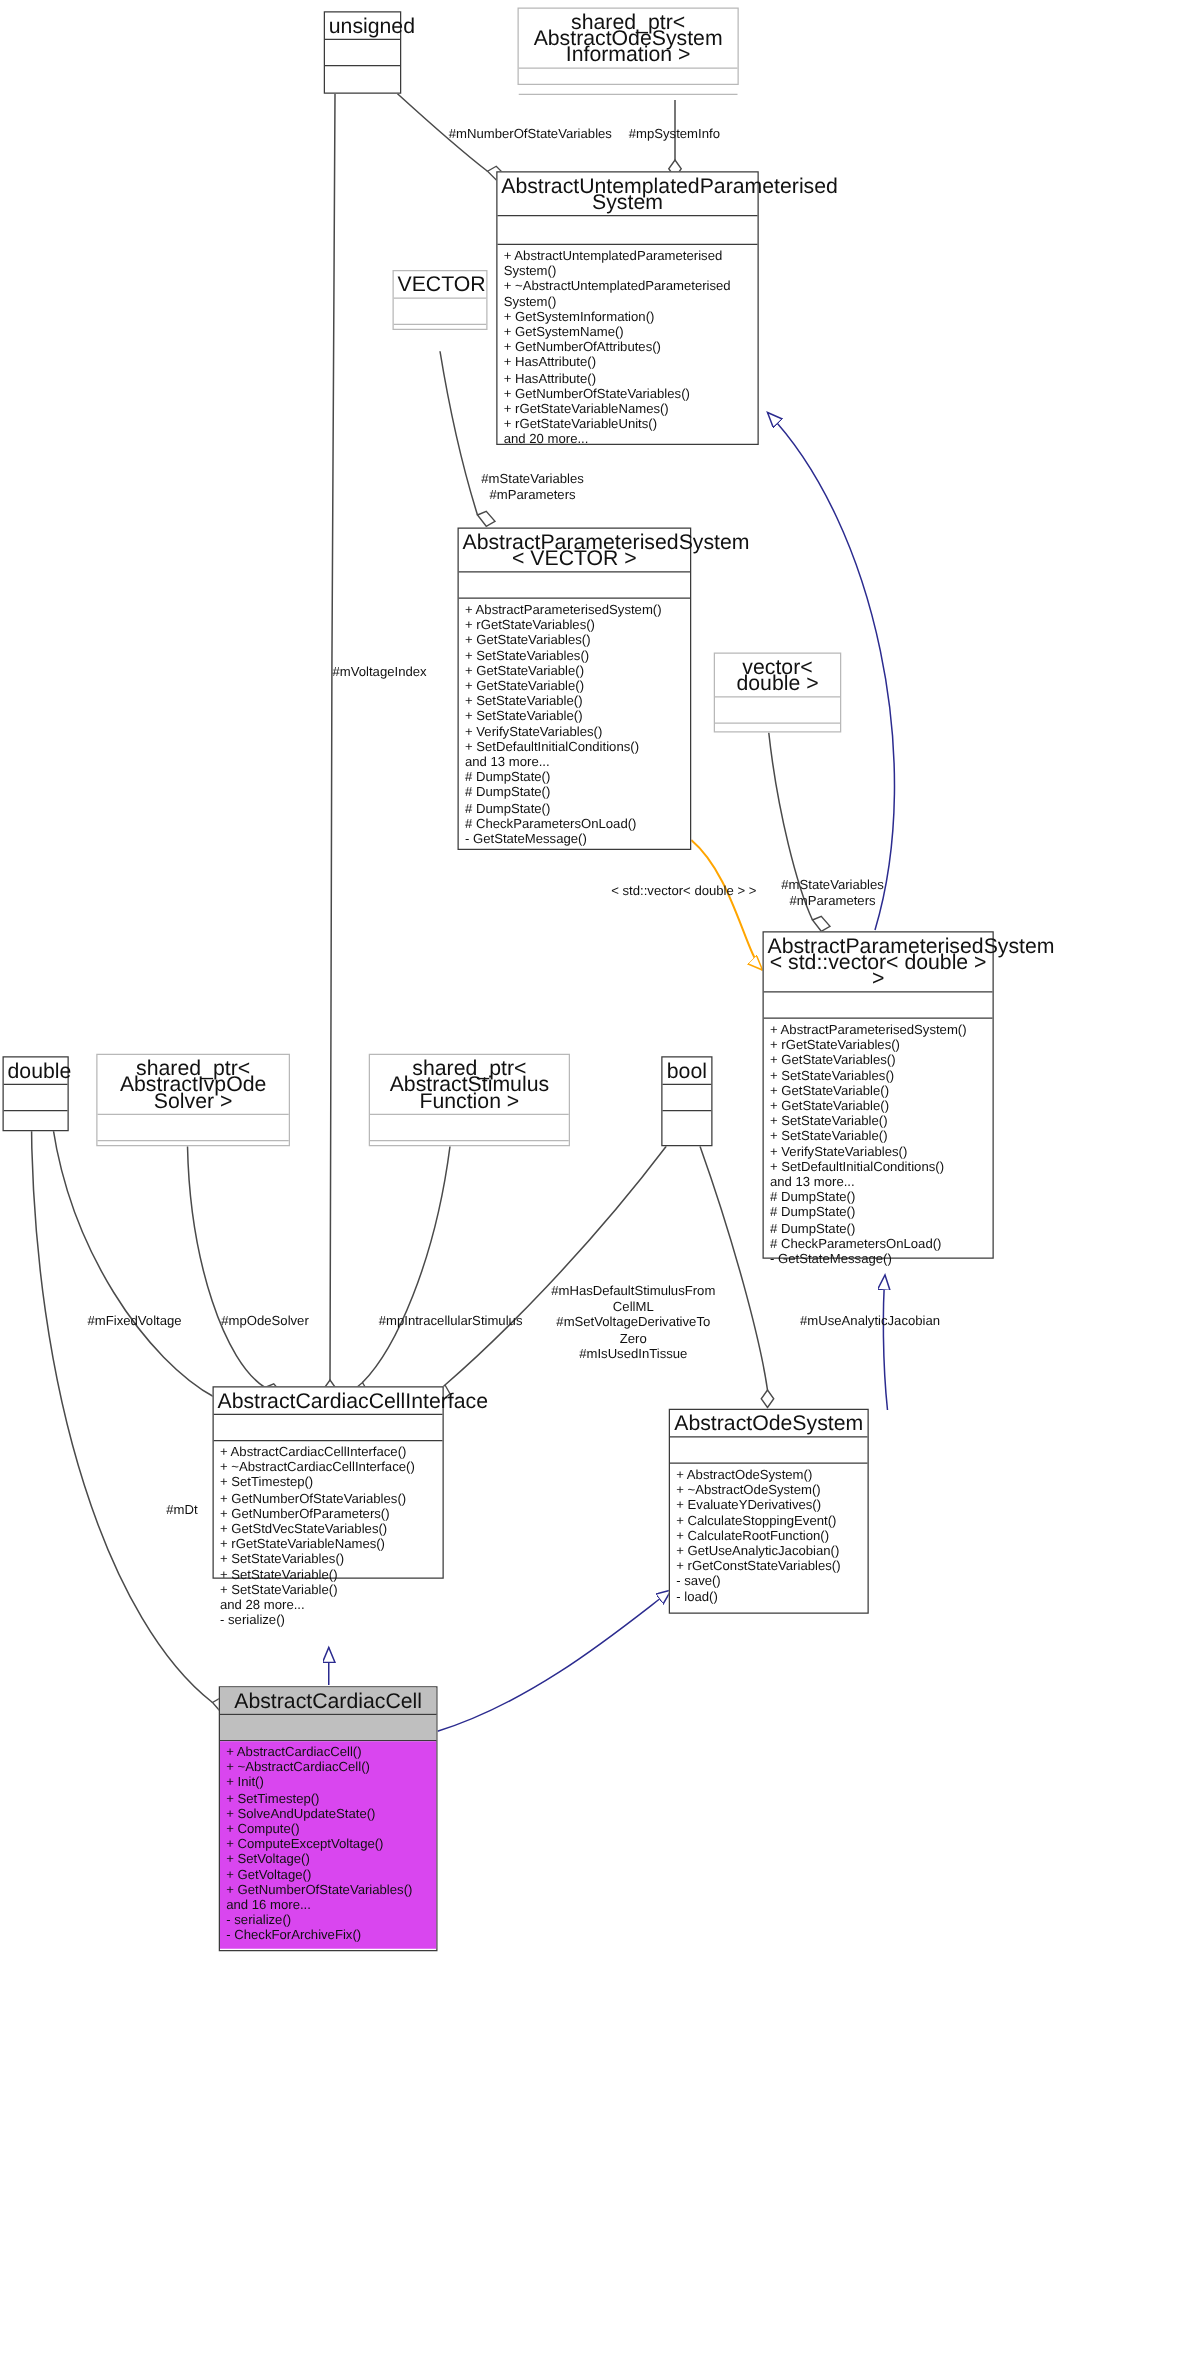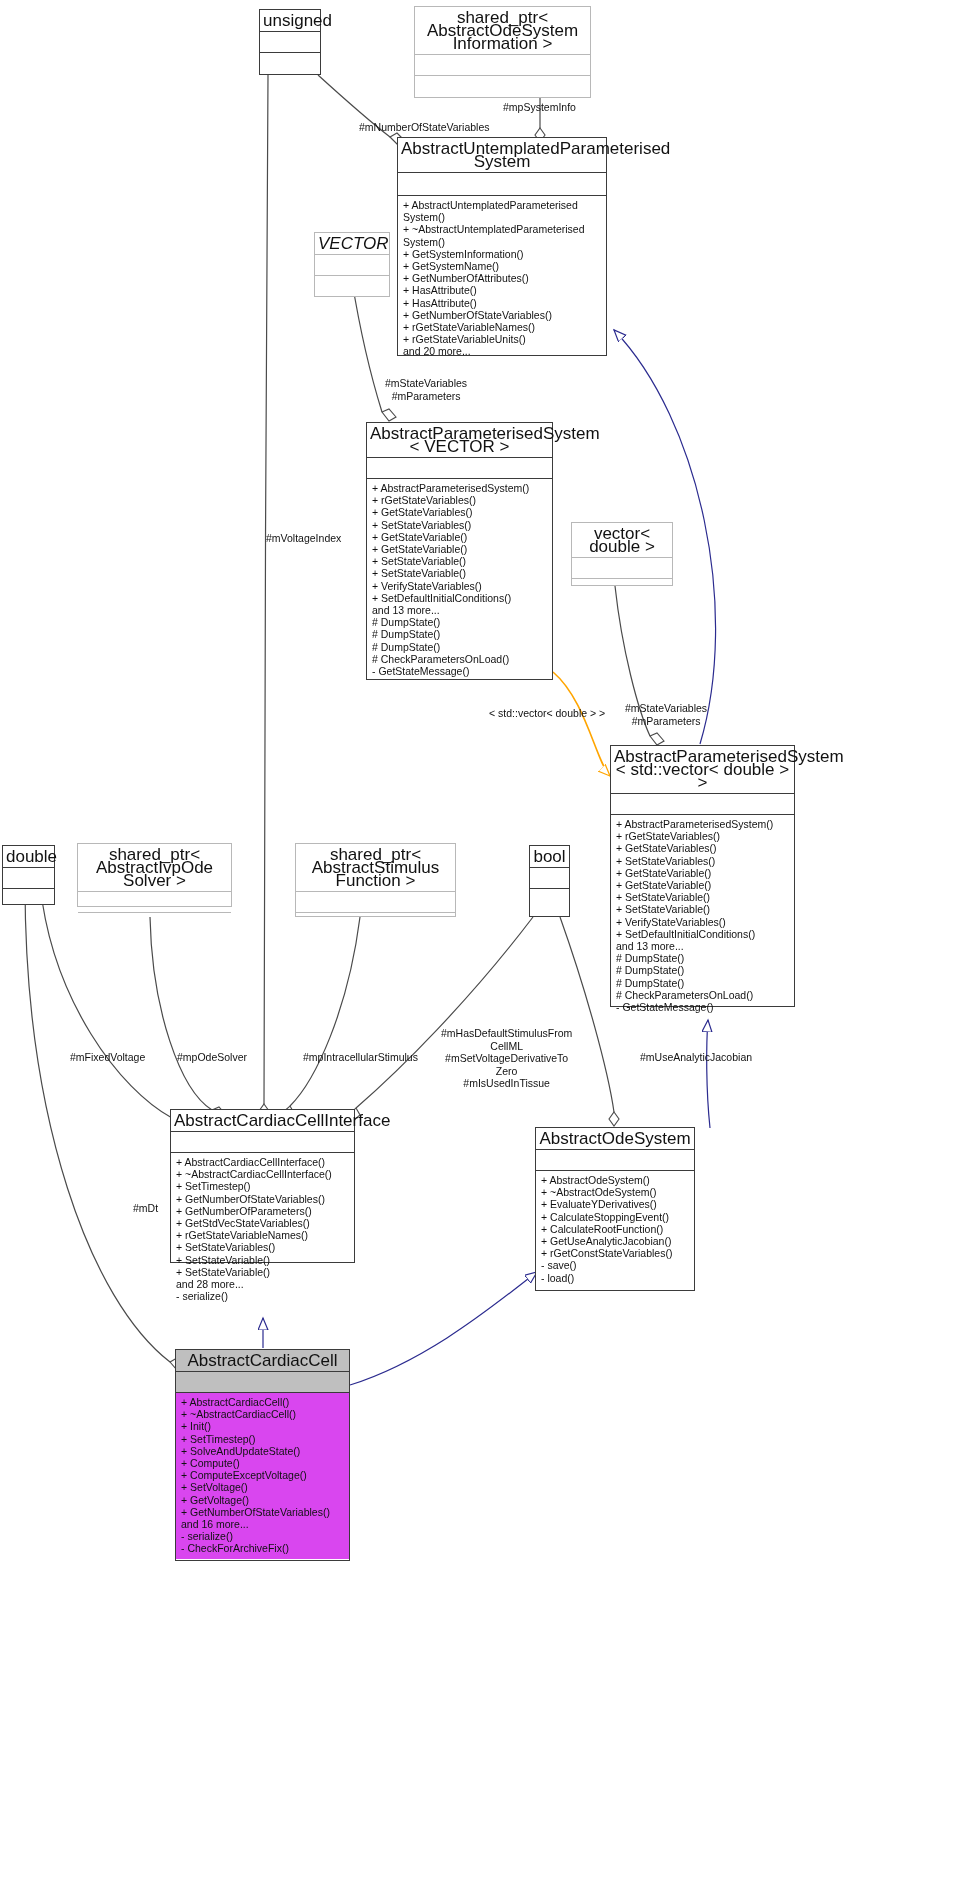--- a/index.html
+++ b/index.html
@@ -81,21 +81,21 @@
   </svg>
 
   <div class="node thick" style="left:259px;top:9px;width:62px;height:66px;">
     <div class="title">unsigned</div>
     <div class="sep"></div>
     <div class="attrs emptyrow"></div>
     <div class="sep"></div>
     <div class="ops emptyrow"></div>
   </div>
 
-  <div class="node thin" style="left:414px;top:6px;width:177px;height:92px;">
+  <div class="node thin" style="left:414px;top:6px;width:177px;height:62px;">
     <div class="title" style="white-space:pre-line;">shared_ptr&lt; AbstractOdeSystem
 Information &gt;</div>
     <div class="sep"></div>
     <div class="attrs emptyrow"></div>
     <div class="sep"></div>
     <div class="ops emptyrow"></div>
   </div>
 
   <div class="node thick" style="left:397px;top:137px;width:210px;height:219px;">
     <div class="title" style="white-space:pre-line;">AbstractUntemplatedParameterised
@@ -113,21 +113,21 @@
         <div>+ GetNumberOfAttributes()</div>
         <div>+ HasAttribute()</div>
         <div>+ HasAttribute()</div>
         <div>+ GetNumberOfStateVariables()</div>
         <div>+ rGetStateVariableNames()</div>
         <div>+ rGetStateVariableUnits()</div>
         <div>and 20 more...</div>
       </div>
   </div>
 
-  <div class="node thin" style="left:314px;top:232px;width:76px;height:65px;font-style:italic;">
+  <div class="node thin" style="left:314px;top:216px;width:76px;height:48px;">
     <div class="title">VECTOR</div>
     <div class="sep"></div>
     <div class="attrs emptyrow"></div>
     <div class="sep"></div>
     <div class="ops emptyrow"></div>
   </div>
 
   <div class="node thick" style="left:366px;top:422px;width:187px;height:258px;">
     <div class="title" style="white-space:pre-line;">AbstractParameterisedSystem
 &lt; VECTOR &gt;</div>
@@ -189,21 +189,21 @@
   </div>
 
   <div class="node thick" style="left:2px;top:845px;width:53px;height:60px;">
     <div class="title">double</div>
     <div class="sep"></div>
     <div class="attrs emptyrow"></div>
     <div class="sep"></div>
     <div class="ops" style="height:10px;"></div>
   </div>
 
-  <div class="node thin" style="left:77px;top:843px;width:155px;height:64px;">
+  <div class="node thin" style="left:77px;top:843px;width:155px;height:74px;">
     <div class="title" style="white-space:pre-line;">shared_ptr&lt; AbstractIvpOde
 Solver &gt;</div>
     <div class="sep"></div>
     <div class="attrs emptyrow"></div>
     <div class="sep"></div>
     <div class="ops emptyrow"></div>
   </div>
 
   <div class="node thin" style="left:295px;top:843px;width:161px;height:74px;">
     <div class="title" style="white-space:pre-line;">shared_ptr&lt; AbstractStimulus
@@ -276,21 +276,21 @@
         <div>+ ComputeExceptVoltage()</div>
         <div>+ SetVoltage()</div>
         <div>+ GetVoltage()</div>
         <div>+ GetNumberOfStateVariables()</div>
         <div>and 16 more...</div>
         <div>- serialize()</div>
         <div>- CheckForArchiveFix()</div>
       </div>
   </div>
 
-  <div class="elabel" style="left:359px;top:101px;margin-top:20px;">#mNumberOfStateVariables</div>
+  <div class="elabel" style="left:359px;top:101px;">#mNumberOfStateVariables</div>
   <div class="elabel" style="left:503px;top:101px;">#mpSystemInfo</div>
   <div class="elabel" style="left:385px;top:377px;white-space:pre-line;">#mStateVariables
 #mParameters</div>
   <div class="elabel" style="left:266px;top:532px;">#mVoltageIndex</div>
   <div class="elabel" style="left:489px;top:707px;">&lt; std::vector&lt; double &gt; &gt;</div>
   <div class="elabel" style="left:625px;top:702px;white-space:pre-line;">#mStateVariables
 #mParameters</div>
   <div class="elabel" style="left:70px;top:1051px;">#mFixedVoltage</div>
   <div class="elabel" style="left:177px;top:1051px;">#mpOdeSolver</div>
   <div class="elabel" style="left:303px;top:1051px;">#mpIntracellularStimulus</div>

